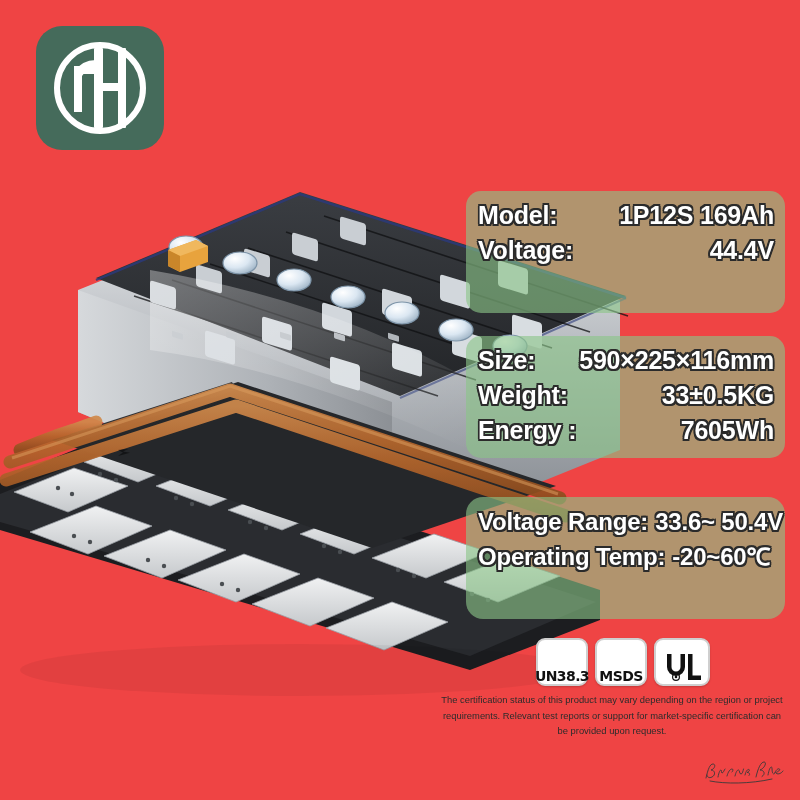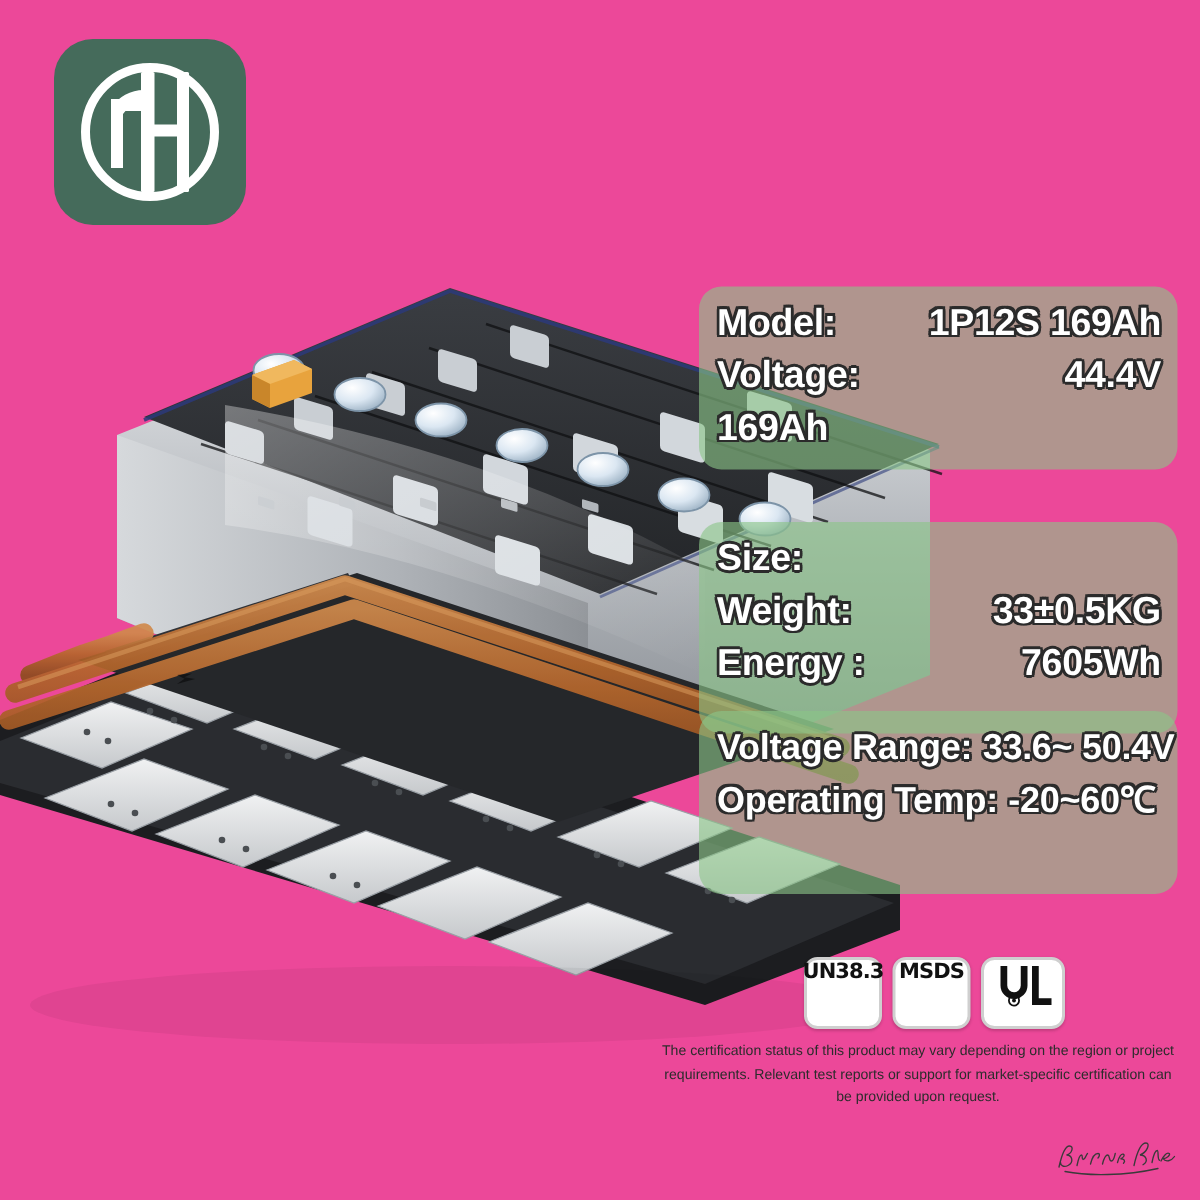--- a/index.html
+++ b/index.html
@@ -5,21 +5,21 @@
   * { box-sizing: border-box; margin: 0; padding: 0; }
   html, body {
     width: 800px; height: 800px;
     background: #ffffff;
     font-family: "Liberation Sans", sans-serif;
     overflow: hidden;
   }
   #canvas {
     position: relative;
     width: 800px; height: 800px;
-    background: #ec4899;
+    background: #ef4444;
   }
 
   
   .logo-box {
     position: absolute; left: 36px; top: 26px;
     width: 128px; height: 124px;
     background: #456b5b;
     border-radius: 26px;
   }
   .logo-box svg { display: block; width: 100%; height: 100%; }
@@ -31,22 +31,22 @@
   
   .spec-panel {
     position: absolute;
     left: 466px; width: 319px;
     border-radius: 15px;
     background: rgba(139, 197, 136, 0.62);
     padding: 7px 11px 9px 12px;
     overflow: hidden;
   }
   #panel-1 { top: 191px; height: 122px; }
-  #panel-2 { top: 348px; height: 141px; }
-  #panel-3 { top: 474px; height: 122px; }
+  #panel-2 { top: 336px; height: 122px; }
+  #panel-3 { top: 497px; height: 122px; border-radius: 17px; }
 
   .spec-row {
     display: flex;
     align-items: baseline;
     justify-content: space-between;
     height: 35px;
     line-height: 35px;
     white-space: nowrap;
   }
   .spec-label, .spec-value {
@@ -66,21 +66,21 @@
   
   .cert-row {
     position: absolute; left: 536px; top: 638px;
     display: flex; gap: 7px;
   }
   .cert-badge {
     width: 52px; height: 48px;
     background: #ffffff;
     border: 2px solid #cfcfcf;
     border-radius: 9px;
-    display: flex; align-items: flex-start; justify-content: center;
+    display: flex; align-items: flex-end; justify-content: center;
     box-shadow: 0 1px 2px rgba(0,0,0,0.18);
   }
   .cert-text {
     font-size: 14px; font-weight: bold; color: #111111;
     letter-spacing: -0.6px; font-family: "DejaVu Sans", sans-serif;
   }
   .cert-badge.ul-badge { width: 56px; }
   .ul-mark { position: relative; width: 40px; height: 34px; }
   .ul-mark svg { display: block; width: 100%; height: 100%; }
 
@@ -311,27 +311,27 @@
   <div class="spec-panel" id="panel-1">
     <div class="spec-row">
       <span class="spec-label">Model:</span>
       <span class="spec-value">1P12S 169Ah</span>
     </div>
     <div class="spec-row">
       <span class="spec-label">Voltage:</span>
       <span class="spec-value">44.4V</span>
     </div>
     <div class="spec-row">
-      <span class="spec-value">169Ah</span>
     </div>
   </div>
 
   <div class="spec-panel" id="panel-2">
     <div class="spec-row">
       <span class="spec-label">Size:</span>
+      <span class="spec-value">590×225×116mm</span>
     </div>
     <div class="spec-row">
       <span class="spec-label">Weight:</span>
       <span class="spec-value">33±0.5KG</span>
     </div>
     <div class="spec-row">
       <span class="spec-label">Energy :</span>
       <span class="spec-value">7605Wh</span>
     </div>
   </div>

